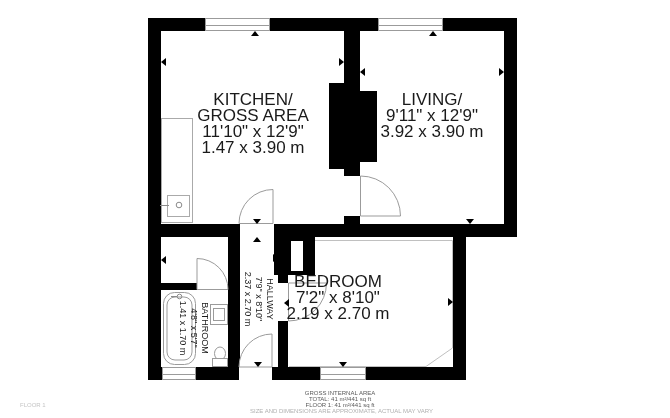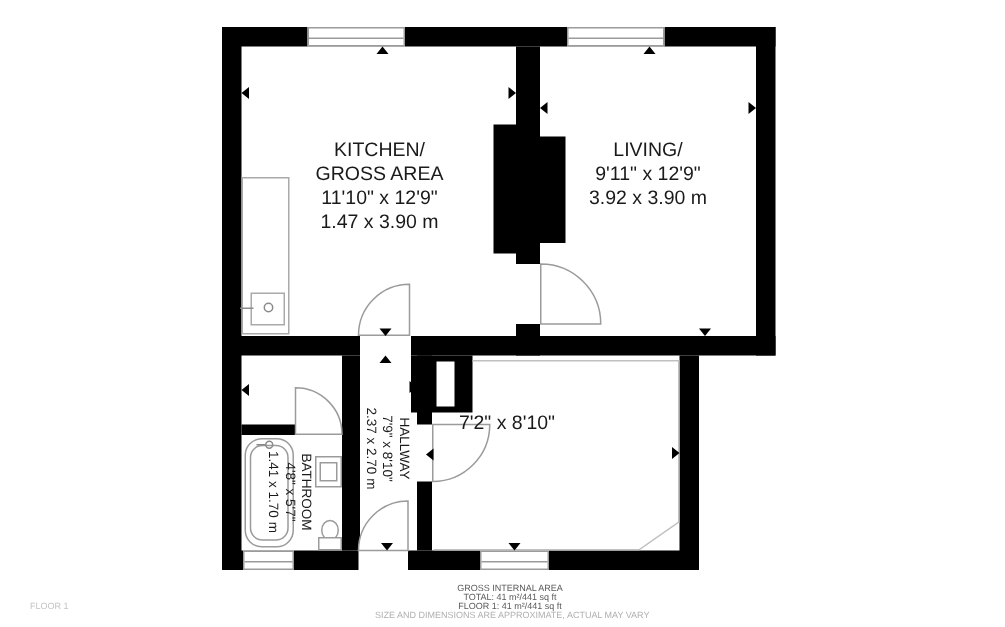--- a/index.html
+++ b/index.html
@@ -3,21 +3,21 @@
 <meta charset="utf-8">
 <style>
   html,body{margin:0;padding:0;background:#fff;}
   .stage{position:relative;width:670px;height:418px;background:#ffffff;overflow:hidden;
          font-family:"Liberation Sans",sans-serif;}
   .wall{position:absolute;background:#000;}
   .void{position:absolute;background:#fff;}
   .window{position:absolute;background:#fff;border:1px solid #9b9b9b;box-sizing:border-box;}
   .window::after{content:"";position:absolute;left:0;right:0;top:50%;border-top:1px solid #9b9b9b;}
   .overlay{position:absolute;left:0;top:0;}
-  .room-label{position:absolute;text-align:center;color:#1a1a1a;font-size:13px;line-height:16px;}
+  .room-label{position:absolute;text-align:center;color:#1a1a1a;font-size:17px;line-height:16px;}
   .room-label span{display:block;white-space:nowrap;}
   .rot{transform:translate(-50%,-50%) rotate(90deg);font-size:9px;line-height:11px;}
   .mk{position:absolute;width:0;height:0;border-style:solid;border-color:transparent;}
   .mk-up{border-width:0 4px 5px 4px;border-bottom-color:#000;}
   .mk-down{border-width:5px 4px 0 4px;border-top-color:#000;}
   .mk-left{border-width:4px 5px 4px 0;border-right-color:#000;}
   .mk-right{border-width:4px 0 4px 5px;border-left-color:#000;}
   .footer{position:absolute;left:250px;top:390px;width:180px;text-align:center;}
   .footer span{display:block;font-size:6px;line-height:6px;color:#5a5a5a;white-space:nowrap;}
   .footer .disclaimer{color:#b0b0b0;}
@@ -102,21 +102,23 @@
     <span>1.47 x 3.90 m</span>
   </div>
 
   <div class="room-label" style="left:342px;top:92px;width:180px">
     <span>LIVING/</span>
     <span>9'11" x 12'9"</span>
     <span>3.92 x 3.90 m</span>
   </div>
 
   <div class="room-label" style="left:248px;top:274px;width:180px">
+    <span>BEDROOM</span>
     <span>7'2" x 8'10"</span>
+    <span>2.19 x 2.70 m</span>
   </div>
 
   <div class="room-label rot" style="left:258px;top:299px;width:110px">
     <span>HALLWAY</span>
     <span>7'9" x 8'10"</span>
     <span>2.37 x 2.70 m</span>
   </div>
 
   <div class="room-label rot" style="left:193px;top:328px;width:110px">
     <span>BATHROOM</span>

